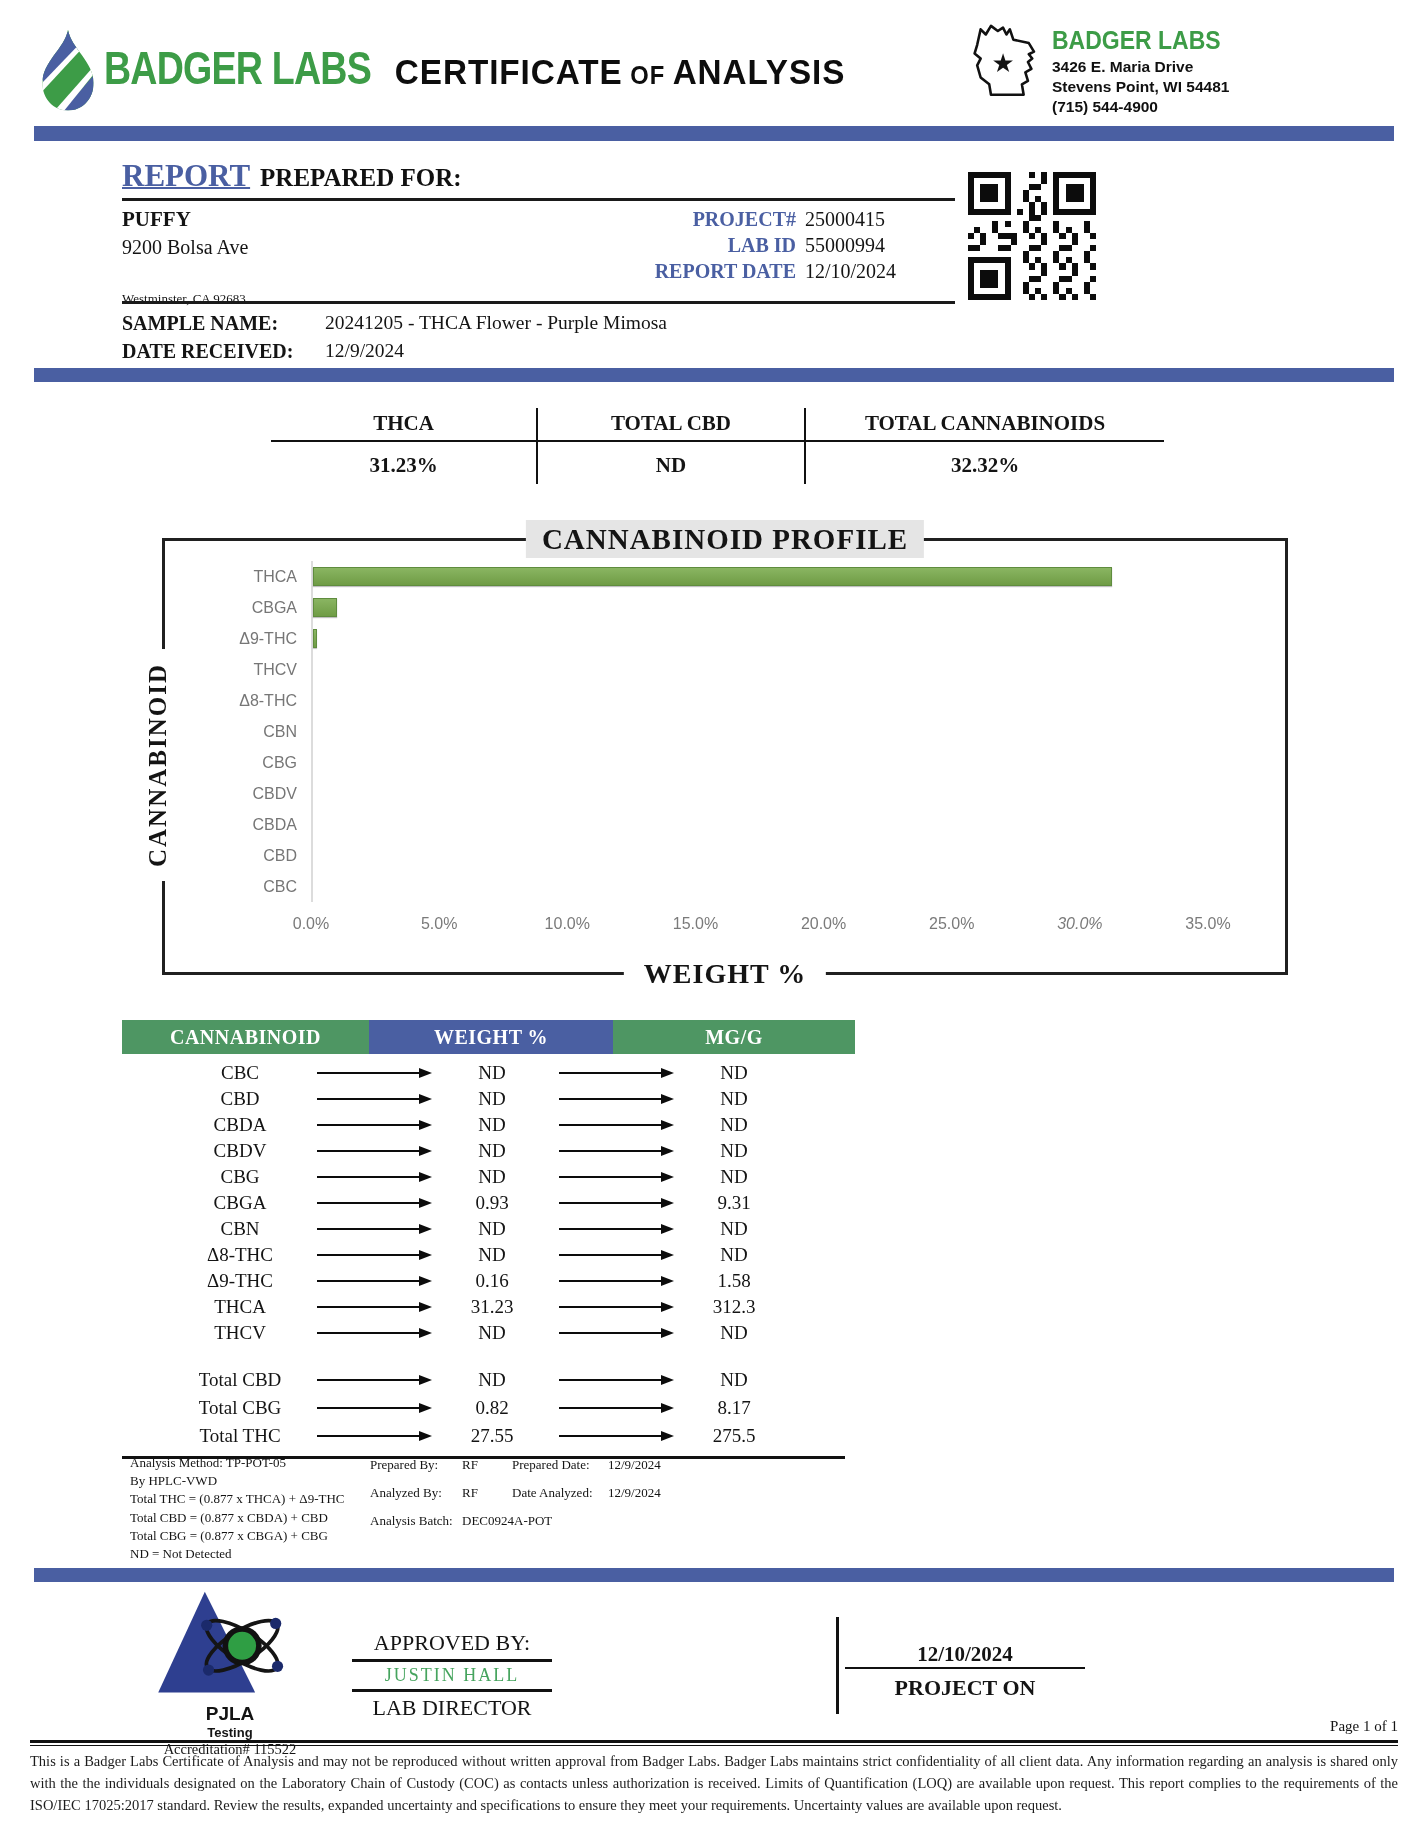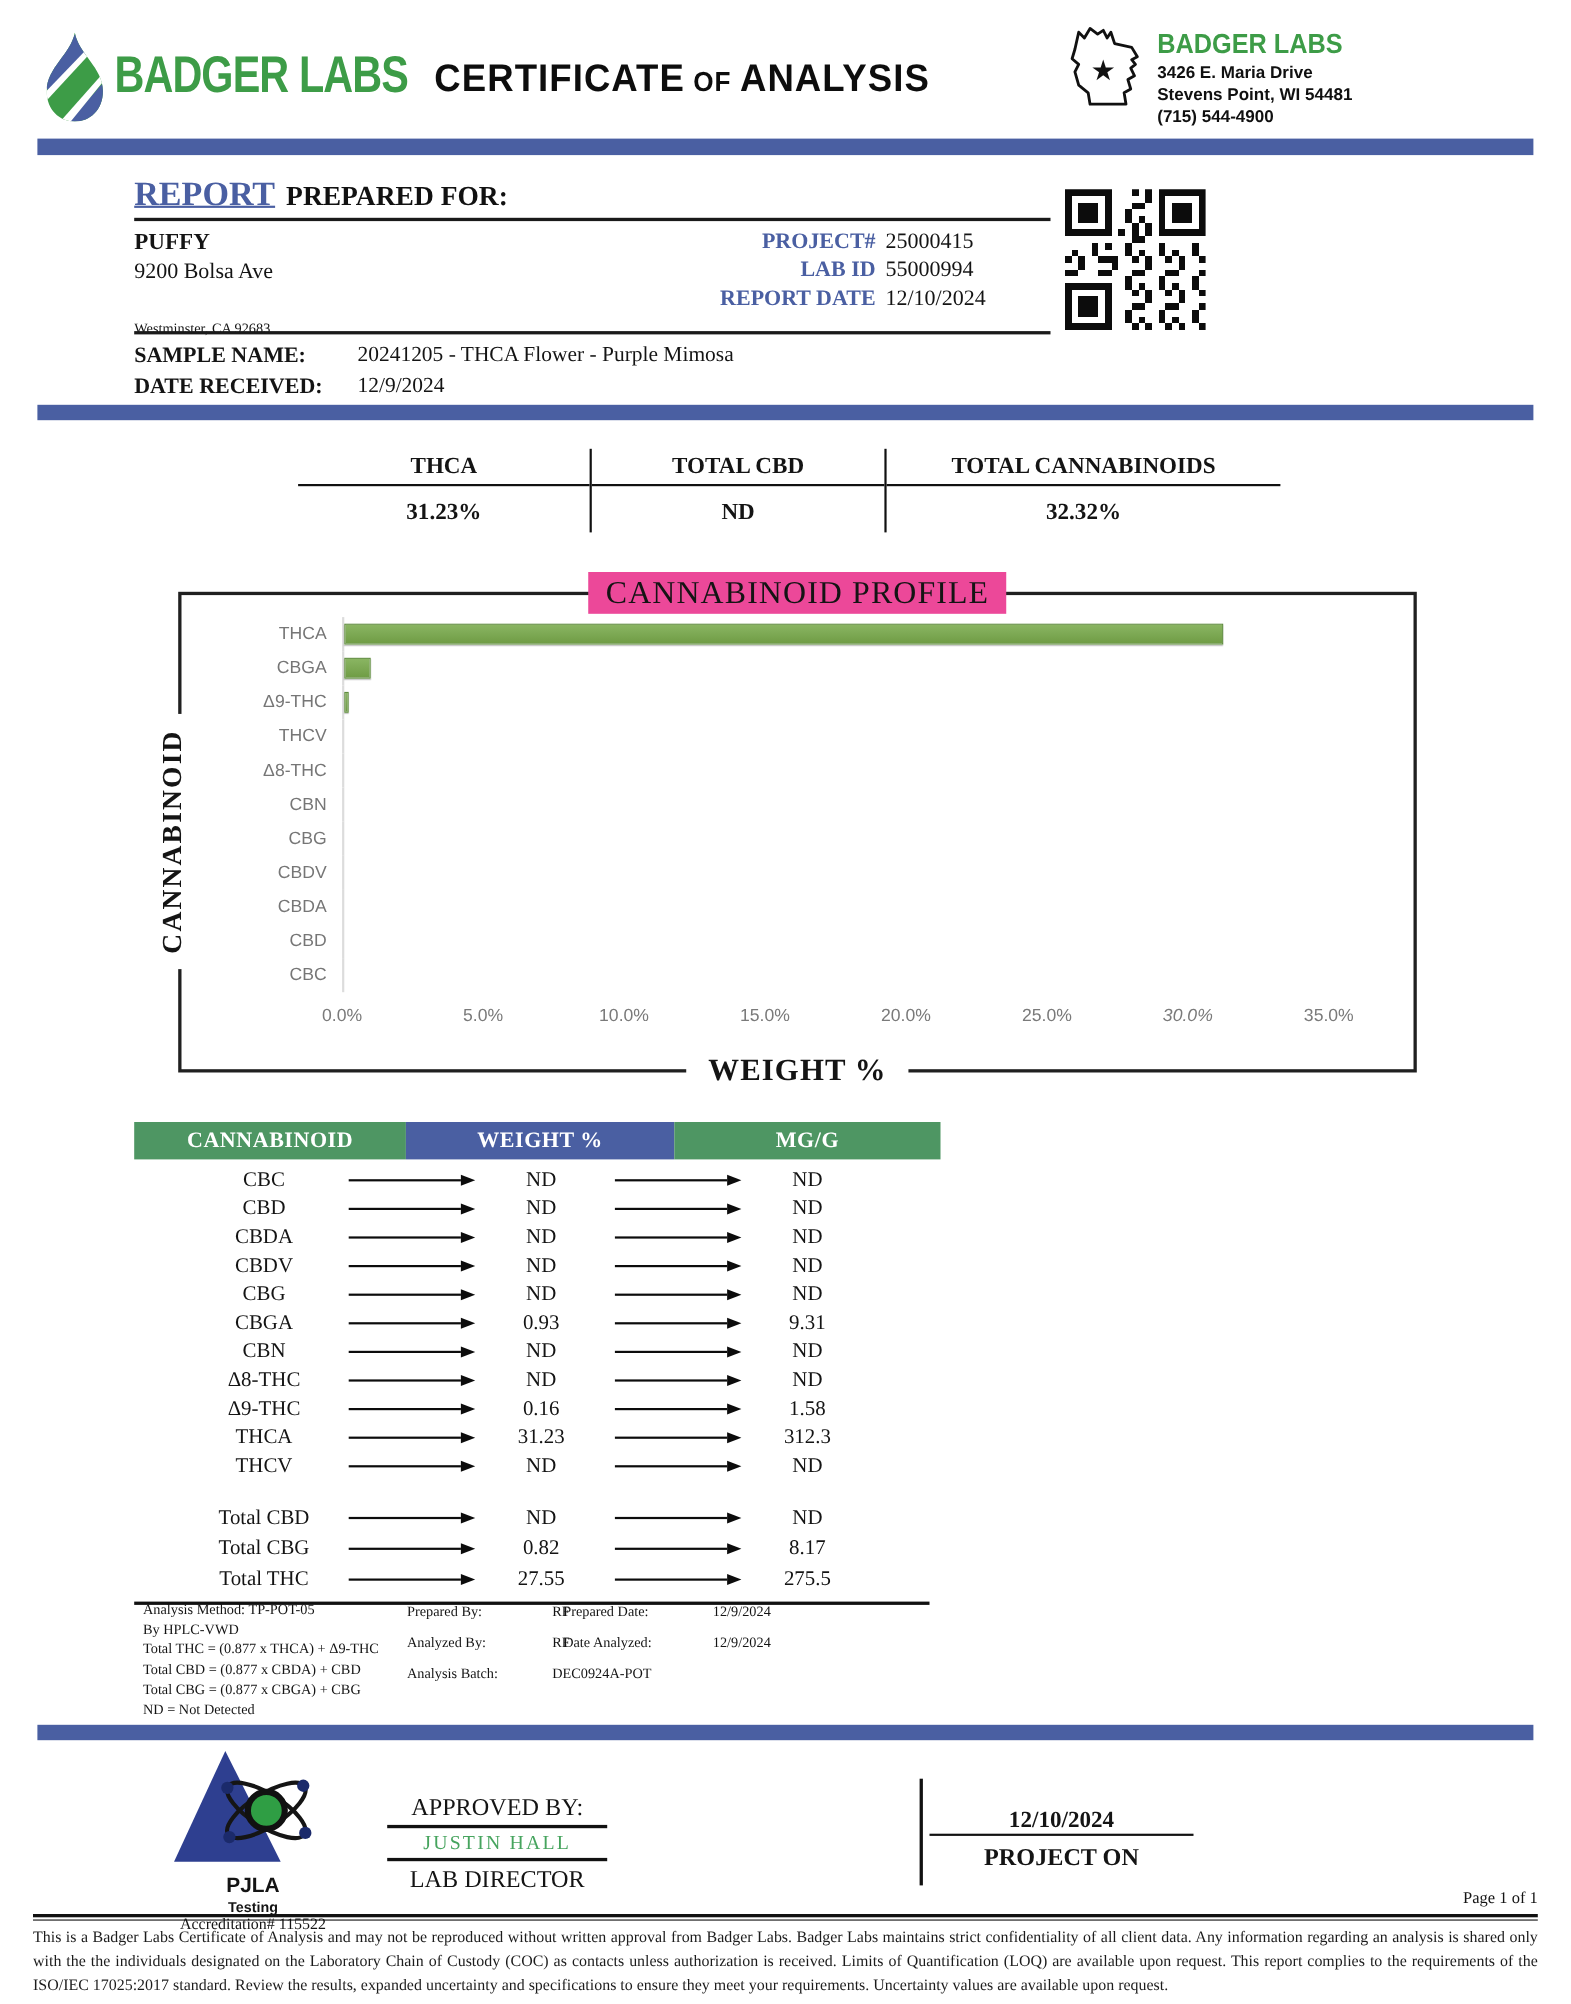--- a/index.html
+++ b/index.html
@@ -47,22 +47,22 @@
   .summary{left:271px;top:408px;width:893px;display:flex;}
   .sum-col{box-sizing:border-box;}
   .sum-col.c1{width:267px;border-right:2px solid #111;}
   .sum-col.c2{width:268px;border-right:2px solid #111;}
   .sum-col.c3{width:358px;}
   .sum-label{height:32px;line-height:30px;text-align:center;font-weight:bold;font-size:21px;border-bottom:2.5px solid #111;}
   .sum-value{height:42px;line-height:46px;text-align:center;font-weight:bold;font-size:21px;}
 
   
   .chart{left:162px;top:538px;width:1126px;height:437px;border:3px solid #202020;box-sizing:border-box;}
-  .chart-title-wrap{position:absolute;top:-21px;left:50%;transform:translateX(-50%);background:#ec4899;
-                    padding:0 16px;font-weight:normal;font-size:29px;letter-spacing:1px;line-height:38px;white-space:nowrap;}
+  .chart-title-wrap{position:absolute;top:-21px;left:50%;transform:translateX(-50%);background:#e5e5e5;
+                    padding:0 16px;font-weight:bold;font-size:29px;letter-spacing:1px;line-height:38px;white-space:nowrap;}
   .ylabel-wrap{position:absolute;left:-21px;top:52%;transform:translateY(-50%);background:#fff;padding:14px 0;}
   .ylabel{writing-mode:vertical-rl;transform:rotate(180deg);font-weight:bold;font-size:25px;letter-spacing:2px;}
   .xlabel-wrap{position:absolute;bottom:-22px;left:50%;transform:translateX(-50%);background:#fff;
                padding:0 20px;font-weight:bold;font-size:28px;letter-spacing:1px;line-height:40px;white-space:nowrap;}
   .plot{margin-top:20px;position:relative;}
   .crow{display:flex;height:31px;align-items:center;}
   .ccat{width:146px;box-sizing:border-box;padding-right:14px;text-align:right;
         font-family:"Liberation Sans",sans-serif;font-size:16px;color:#767676;}
   .cbarzone{flex:0 0 897px;height:100%;display:flex;align-items:center;border-left:2px solid #dcdcdc;box-sizing:border-box;}
   .cbar{height:19px;background:linear-gradient(#8ab562,#6f9c45);border:1px solid #5f8c3e;box-sizing:border-box;
@@ -85,21 +85,21 @@
   .tarrow{display:flex;align-items:center;padding:0 5px;}
   .shaft{flex:1;height:2.6px;background:#0c0c0c;}
   .ahead{width:0;height:0;border-left:13px solid #0c0c0c;border-top:5.5px solid transparent;border-bottom:5.5px solid transparent;}
   .table-rule{margin-top:6px;height:2.5px;background:#111;width:723px;}
 
   
   .footnotes{left:130px;top:1454px;width:740px;font-size:13px;line-height:1.4;}
   .fn-left{position:absolute;left:0;top:0;width:240px;}
   .fn-mid{position:absolute;left:240px;top:2px;width:230px;}
   .fn-right{position:absolute;left:382px;top:2px;width:260px;}
-  .fn-row{display:flex;margin-bottom:10px;gap:40px;}
+  .fn-row{display:flex;margin-bottom:10px;}
   .fn-label{width:88px;}
   .fn-value{padding-left:4px;}
   .fn-right .fn-label{width:92px;}
 
   
   .pjla{left:140px;top:1588px;width:180px;text-align:center;}
   .pjla-name{font-family:"Liberation Sans",sans-serif;font-weight:bold;font-size:19px;margin-top:1px;}
   .pjla-sub{font-family:"Liberation Sans",sans-serif;font-weight:bold;font-size:13px;}
   .pjla-accr{font-size:14.5px;margin-top:1px;}
   .approved{left:352px;top:1630px;width:200px;text-align:center;}

